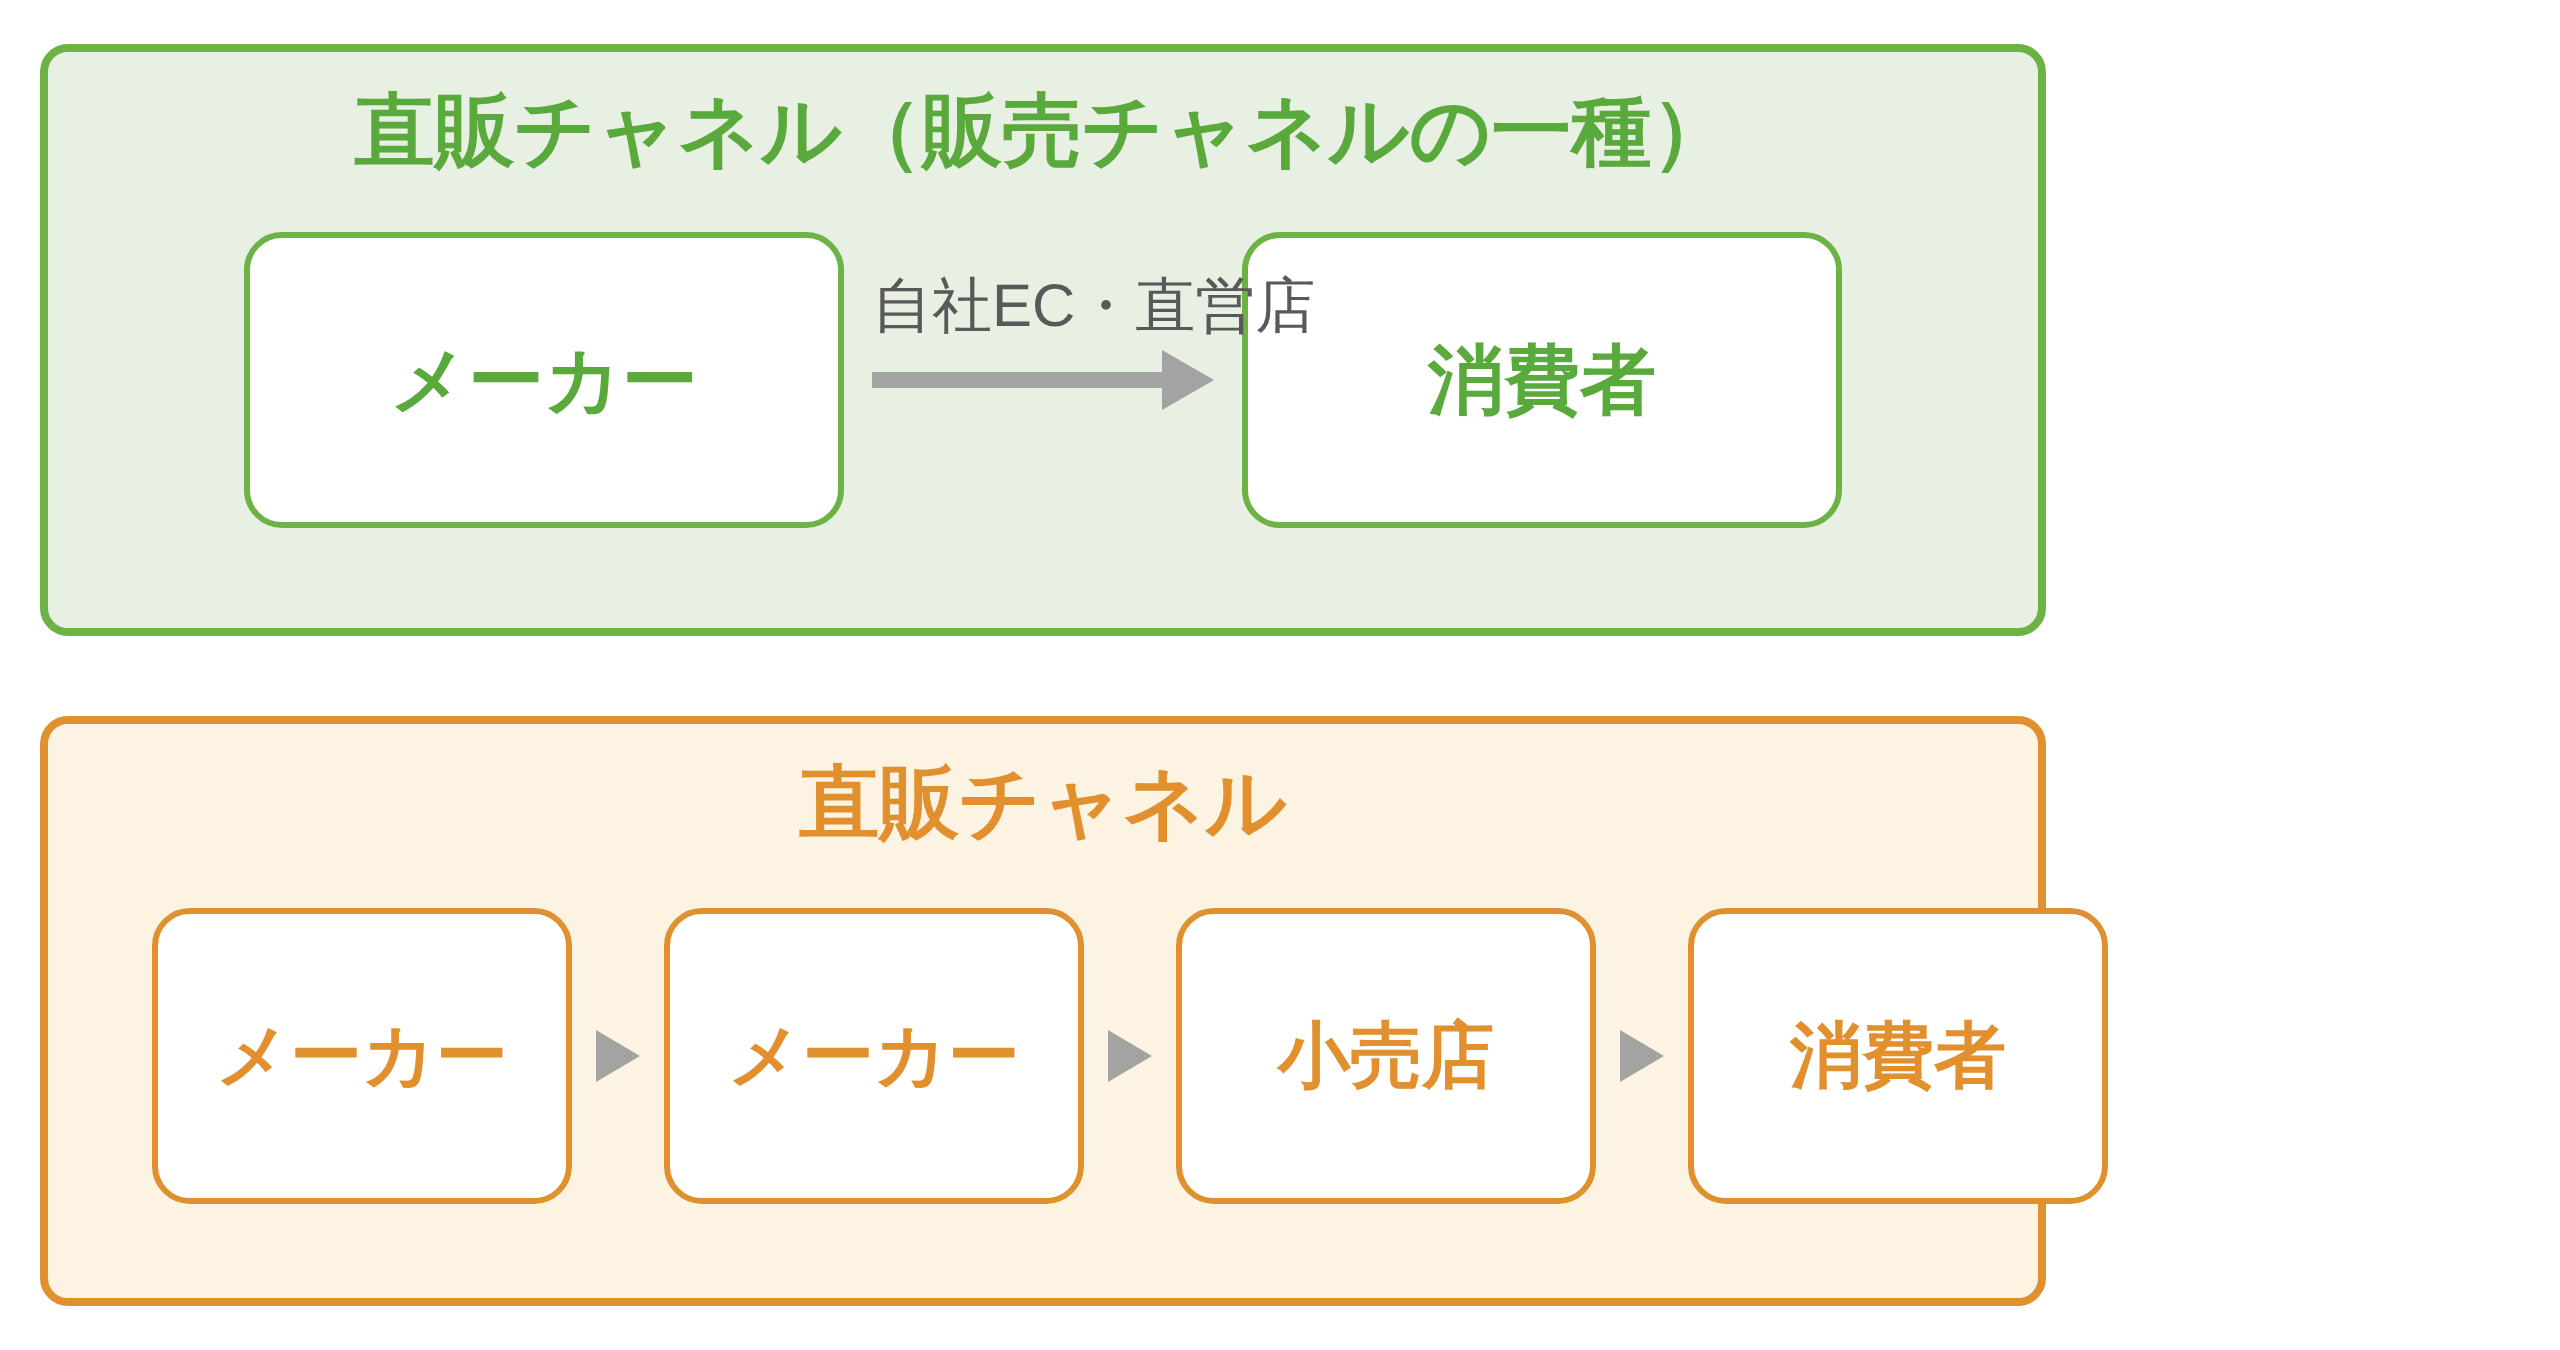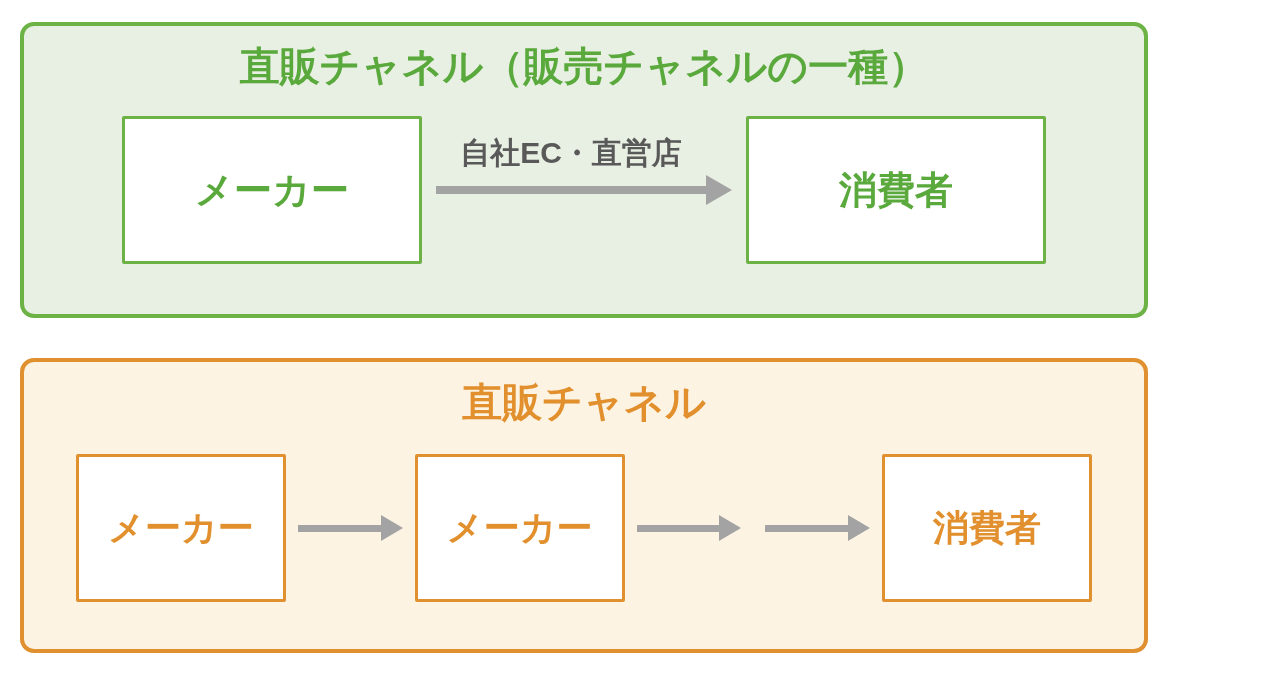--- a/index.html
+++ b/index.html
@@ -13,21 +13,21 @@
     --label-gray: #595959;
   }
   *{ box-sizing:border-box; margin:0; padding:0; }
   html,body{ width:1280px; height:675px; }
   body{
     background:#ffffff;
     font-family:"Liberation Sans","DejaVu Sans",sans-serif;
     overflow:hidden;
   }
   .panel{
-    width:1128px;
+    width:1003px;
     height:296px;
     margin:0 20px;
     border-radius:14px;
     border:4px solid;
   }
   .panel.green{
     margin-top:22px;
     border-color:var(--green-border);
     background:var(--green-bg);
   }
@@ -50,21 +50,21 @@
   .flow-row{
     display:flex;
     align-items:center;
     margin-top:26px;
   }
   .panel.green .flow-row{ padding:0 98px; }
   .panel.orange .flow-row{ padding:0 52px; margin-top:28px; }
 
   .node{
     background:#ffffff;
-    border-radius:2px;
+    border-radius:19px;
     display:flex;
     align-items:center;
     justify-content:center;
     font-weight:700;
     flex:0 0 auto;
     height:148px;
   }
   .panel.green .node{
     width:300px;
     border:3px solid var(--green-border);
@@ -103,21 +103,21 @@
     border-top-width:13px;
     border-bottom-width:13px;
     border-left-width:22px;
   }
   .arrow-label{
     position:absolute;
     left:0; right:26px;
     bottom:calc(50% + 16px);
     text-align:center;
     font-size:30px;
-    font-weight:700;
+    font-weight:400;
     color:var(--label-gray);
     white-space:nowrap;
   }
 </style>
 </head>
 <body>
 
 <section class="panel green">
   <div class="panel-title">直販チャネル（販売チャネルの一種）</div>
   <div class="flow-row">
@@ -137,19 +137,20 @@
     <div class="node">メーカー</div>
     <div class="arrow">
       <div class="shaft"></div>
       <div class="head"></div>
     </div>
     <div class="node">メーカー</div>
     <div class="arrow">
       <div class="shaft"></div>
       <div class="head"></div>
     </div>
+    <div class="node">小売店</div>
     <div class="arrow">
       <div class="shaft"></div>
       <div class="head"></div>
     </div>
     <div class="node">消費者</div>
   </div>
 </section>
 
 </body></html>

